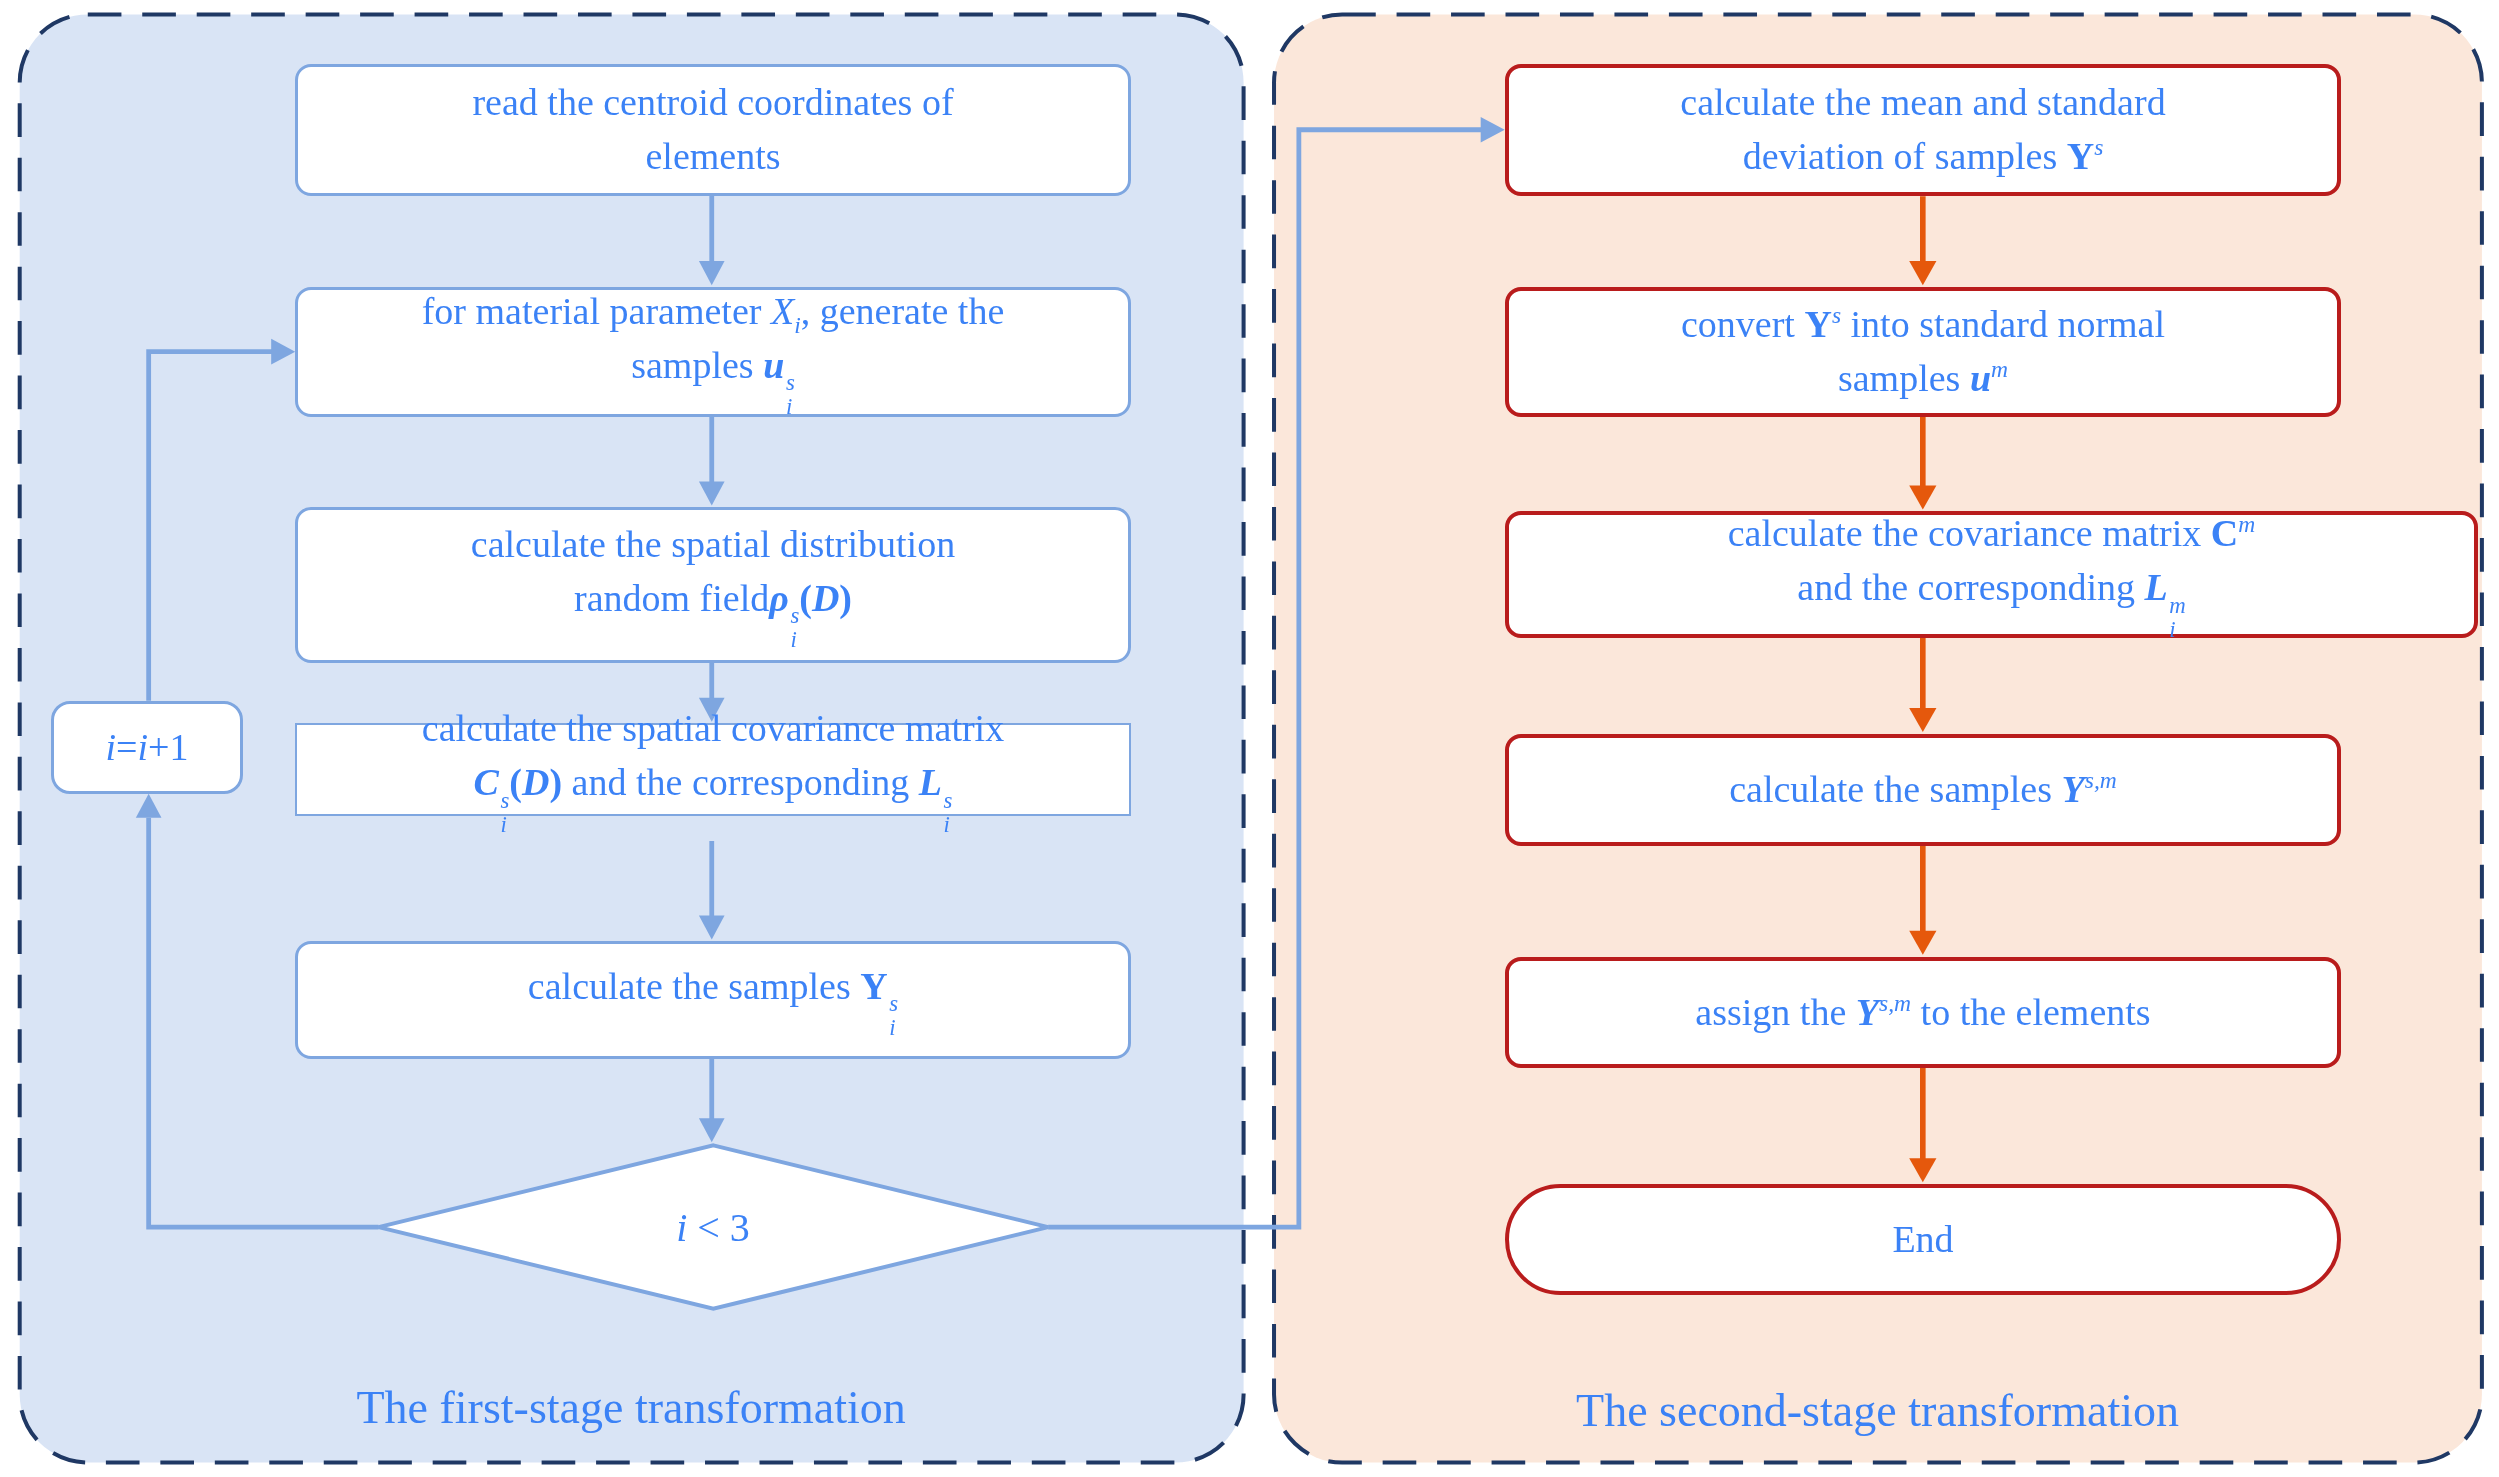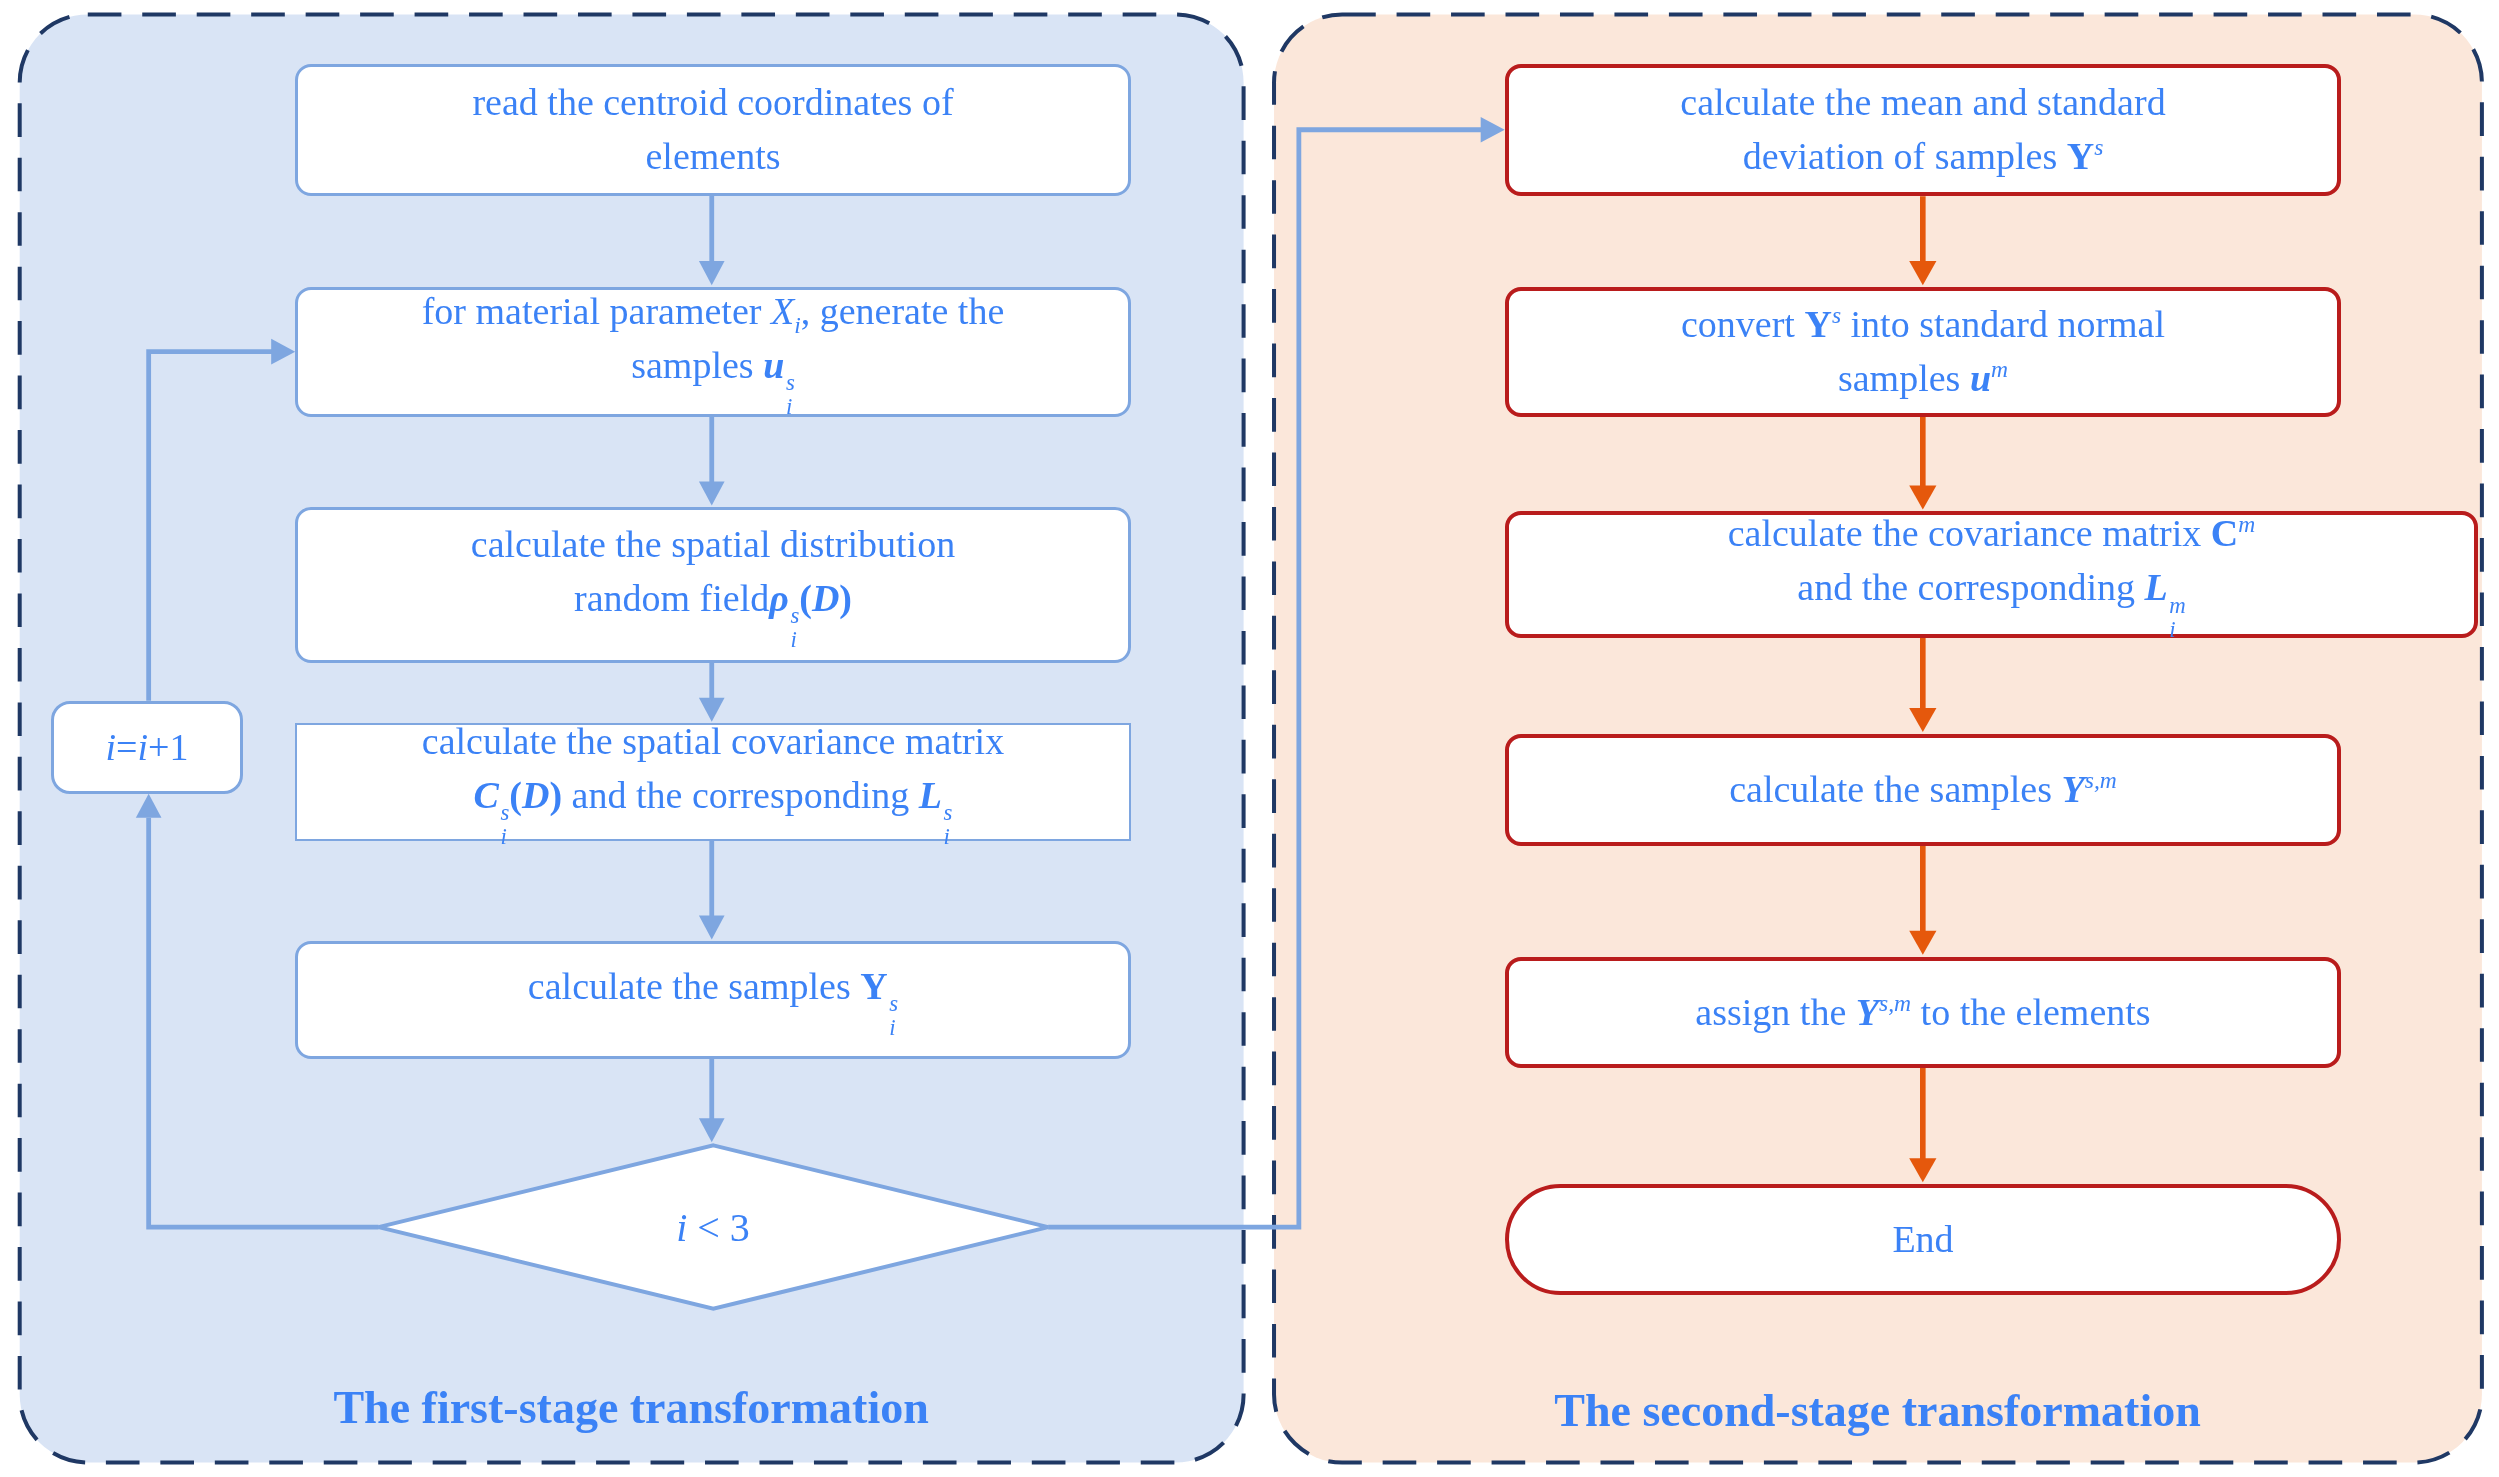--- a/index.html
+++ b/index.html
@@ -17,21 +17,21 @@
   .blue.sq{border-width:2.4px;border-radius:0;}
   .orange{border:4px solid #b91c1c;border-radius:16px;}
   .pill{border-radius:160px;}
   .counter{font-size:38px;border-radius:19px;}
   .dtext{
     position:absolute;display:flex;align-items:center;
     font-size:40px;text-align:center;
   }
   .stage-label{
     position:absolute;display:flex;justify-content:center;align-items:flex-end;
-    font-size:46px;font-weight:bold;text-align:center;
+    font-size:46px;font-weight:normal;text-align:center;
   }
   .ln{width:100%;}
   .i{font-style:italic;}
   .b{font-weight:bold;}
   sup,sub{font-size:62%;line-height:0;}
   sup{vertical-align:super;}
   sub{vertical-align:sub;}
   .stk{
     display:inline-flex;flex-direction:column;justify-content:center;
     font-size:60%;line-height:1.05;vertical-align:-0.55em;
@@ -120,21 +120,21 @@
   </div>
 
   <div class="box blue" style="left:295px;top:507px;width:836px;height:156px">
     <div class="ln"><span>calculate the spatial distribution</span></div>
     <div class="ln"><span>random field</span><span class="i b">ρ</span><span class="stk b">
           <span>s</span>
           <span>i</span>
         </span><span class="b">(</span><span class="i b">D</span><span class="b">)</span></div>
   </div>
 
-  <div class="box blue sq" style="left:295px;top:723px;width:836px;height:118px">
+  <div class="box blue sq" style="left:295px;top:723px;width:836px;height:93px">
     <div class="ln"><span>calculate the spatial covariance matrix</span></div>
     <div class="ln"><span class="i b">C</span><span class="stk b">
           <span>s</span>
           <span>i</span>
         </span><span class="b">(</span><span class="i b">D</span><span class="b">)</span><span> and the corresponding </span><span class="i b">L</span><span class="stk b">
           <span>s</span>
           <span>i</span>
         </span></div>
   </div>
 

